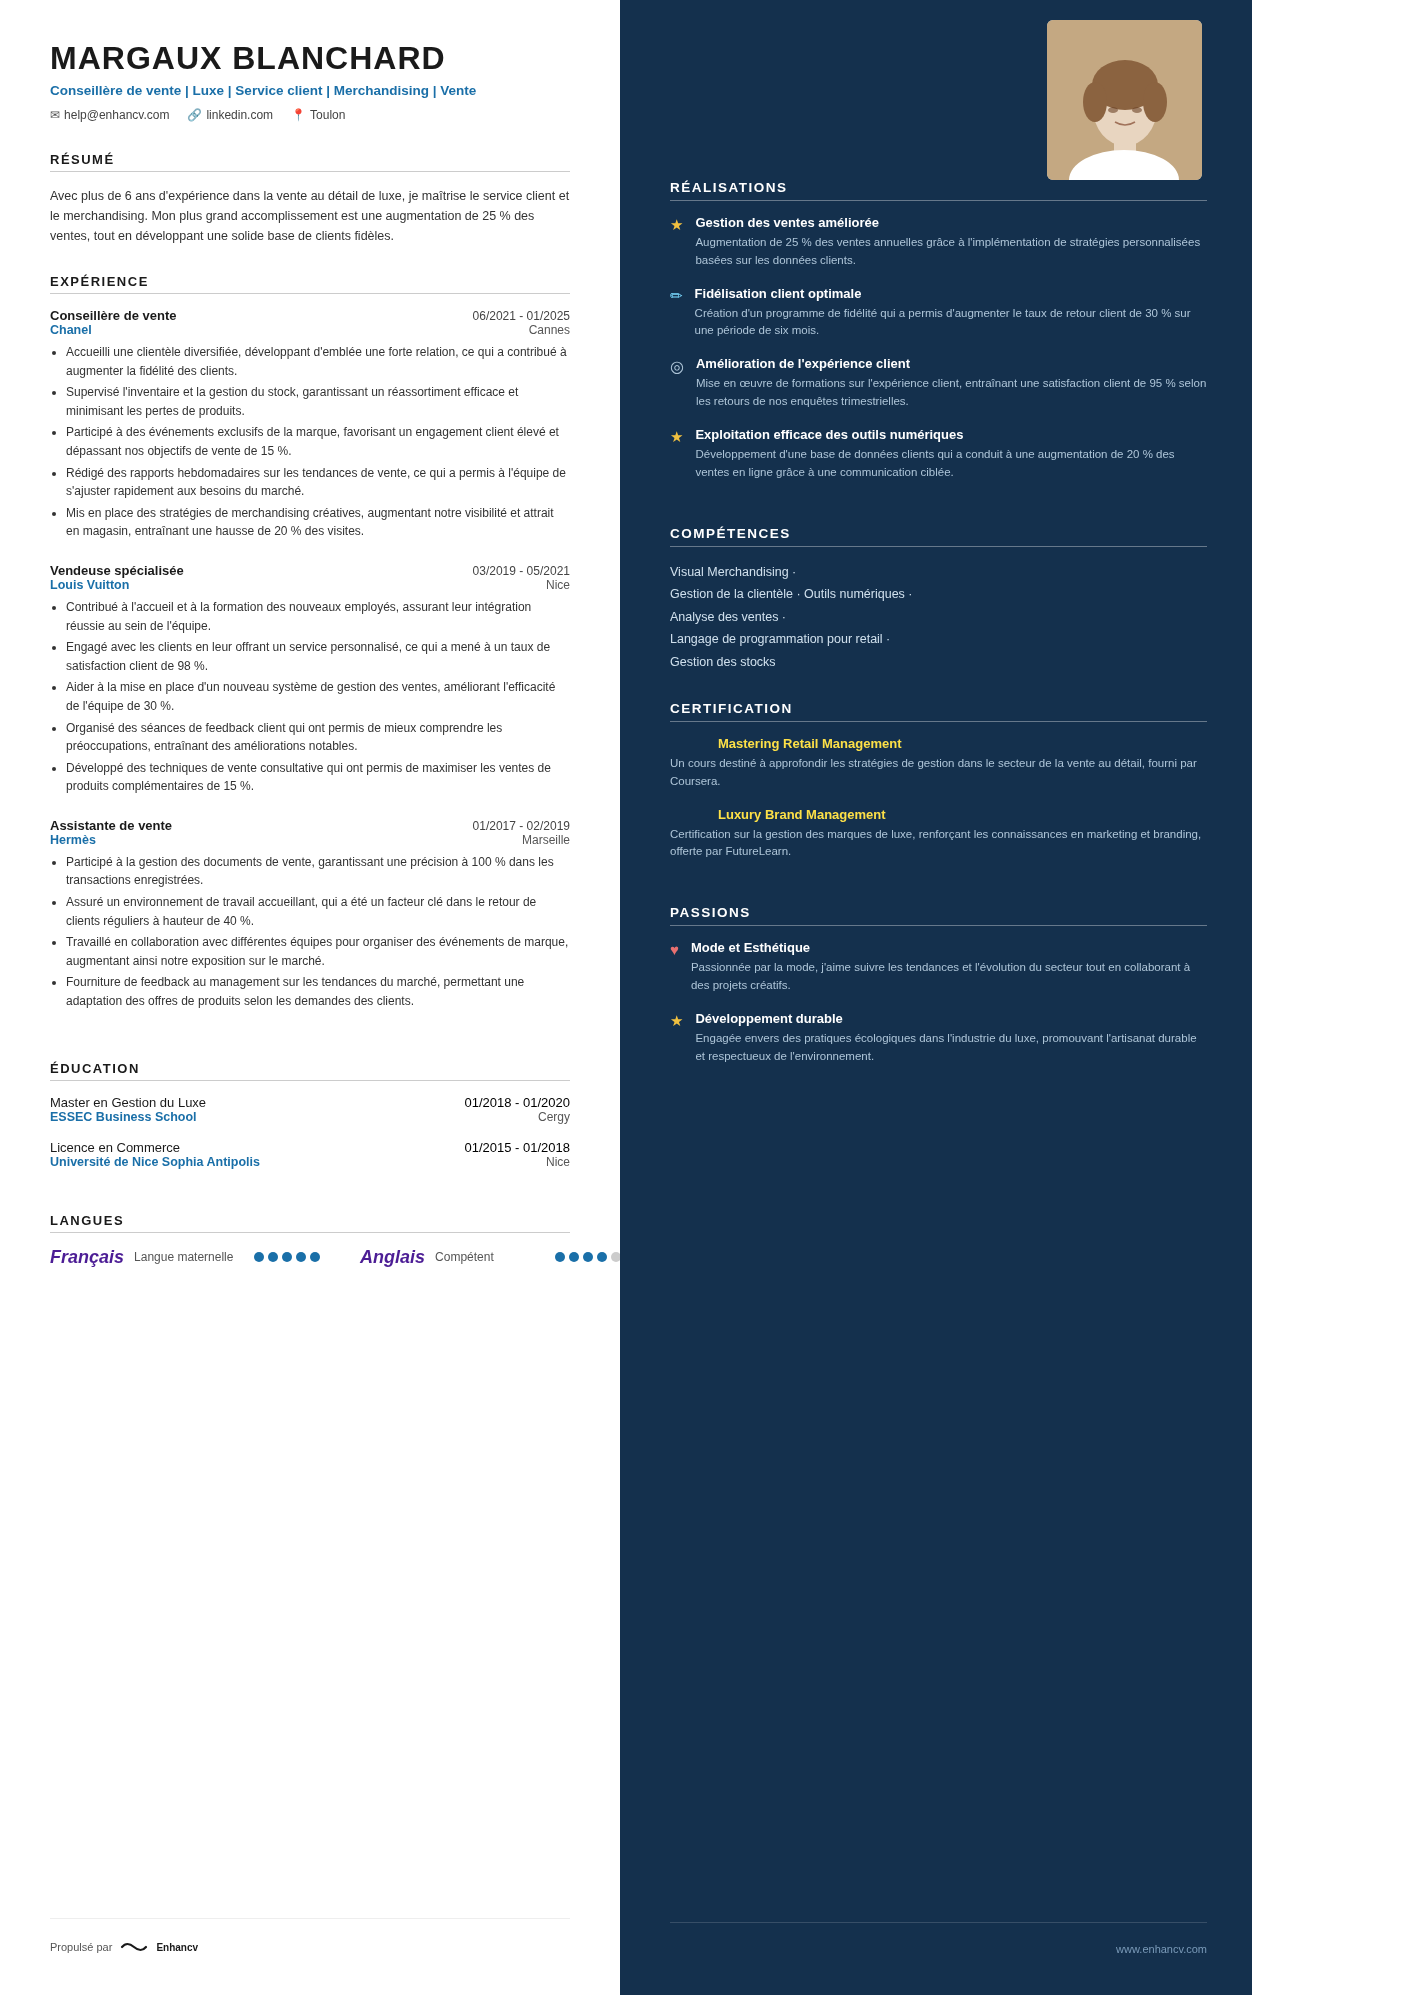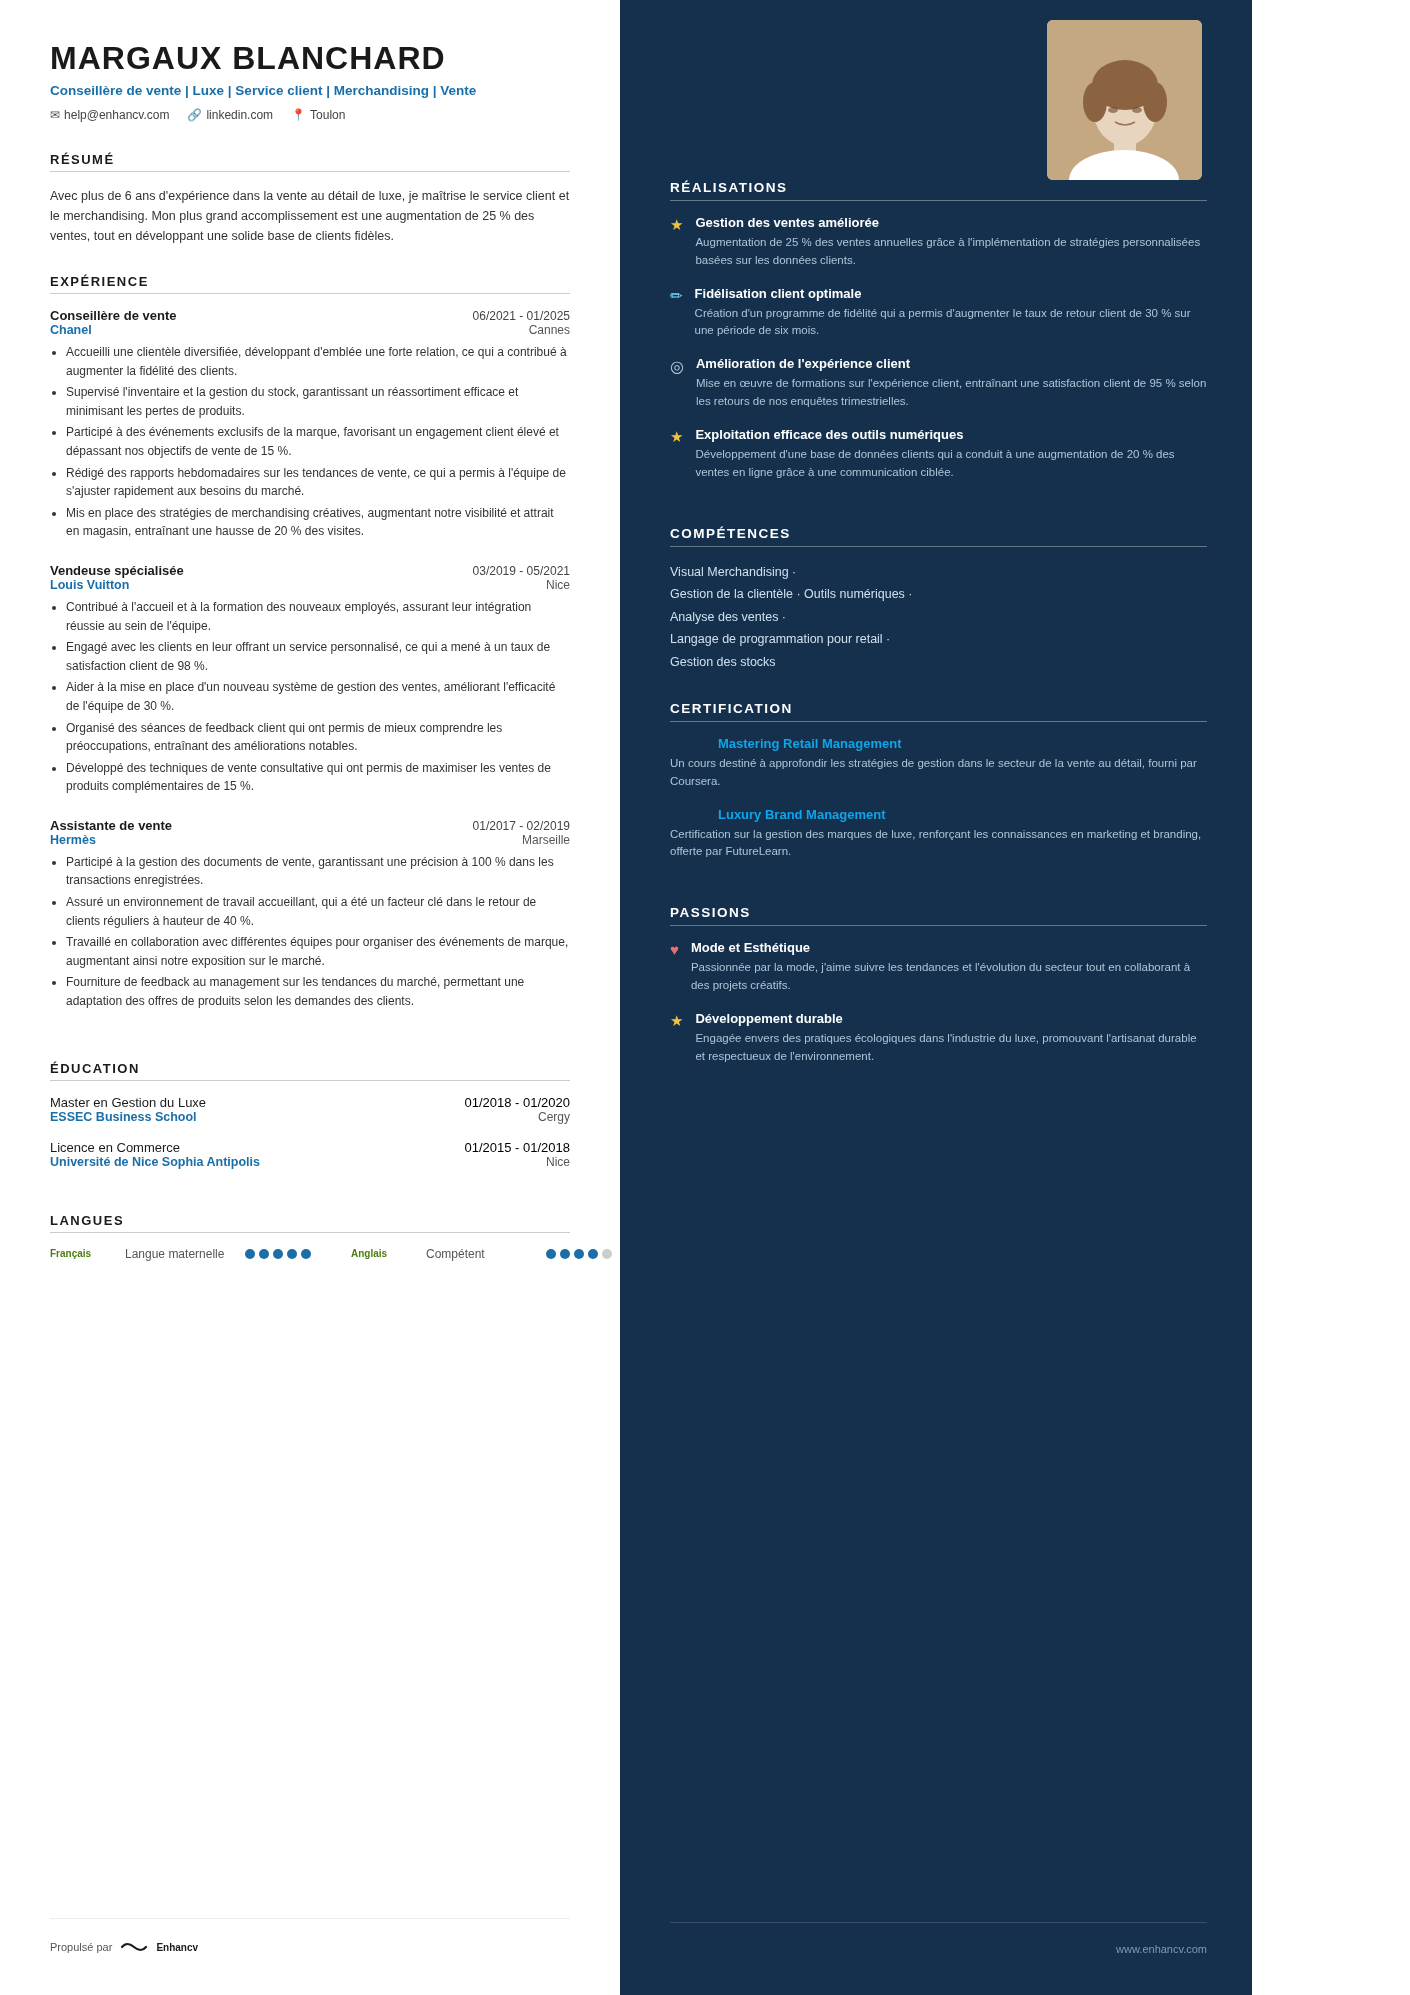--- a/index.html
+++ b/index.html
@@ -147,24 +147,25 @@
       flex-direction: row;
       gap: 40px;
       align-items: center;
     }
     .langue-item {
       display: flex;
       align-items: center;
       gap: 10px;
     }
     .langue-name {
-      font-size: 10px;
+      font-size: 18px;
       font-weight: 700;
-      color: #4d7c0f;
+      color: #4c1d95;
       min-width: 65px;
+      font-style: italic;
     }
     .langue-level {
       font-size: 12px;
       color: #555;
       min-width: 110px;
     }
     .dots {
       display: flex;
       gap: 4px;
     }
@@ -244,21 +245,21 @@
       font-size: 12.5px;
       color: #d0e0ed;
       line-height: 1.8;
     }
     .cert-item {
       margin-bottom: 16px;
     }
     .cert-title {
       font-size: 13px;
       font-weight: 700;
-      color: #0ea5e9;
+      color: #fde047;
       margin-bottom: 4px;
       padding-left: 48px;
     }
     .cert-desc {
       font-size: 11.5px;
       color: #aec5d8;
       line-height: 1.55;
     }
     .passion-item {
       display: flex;

